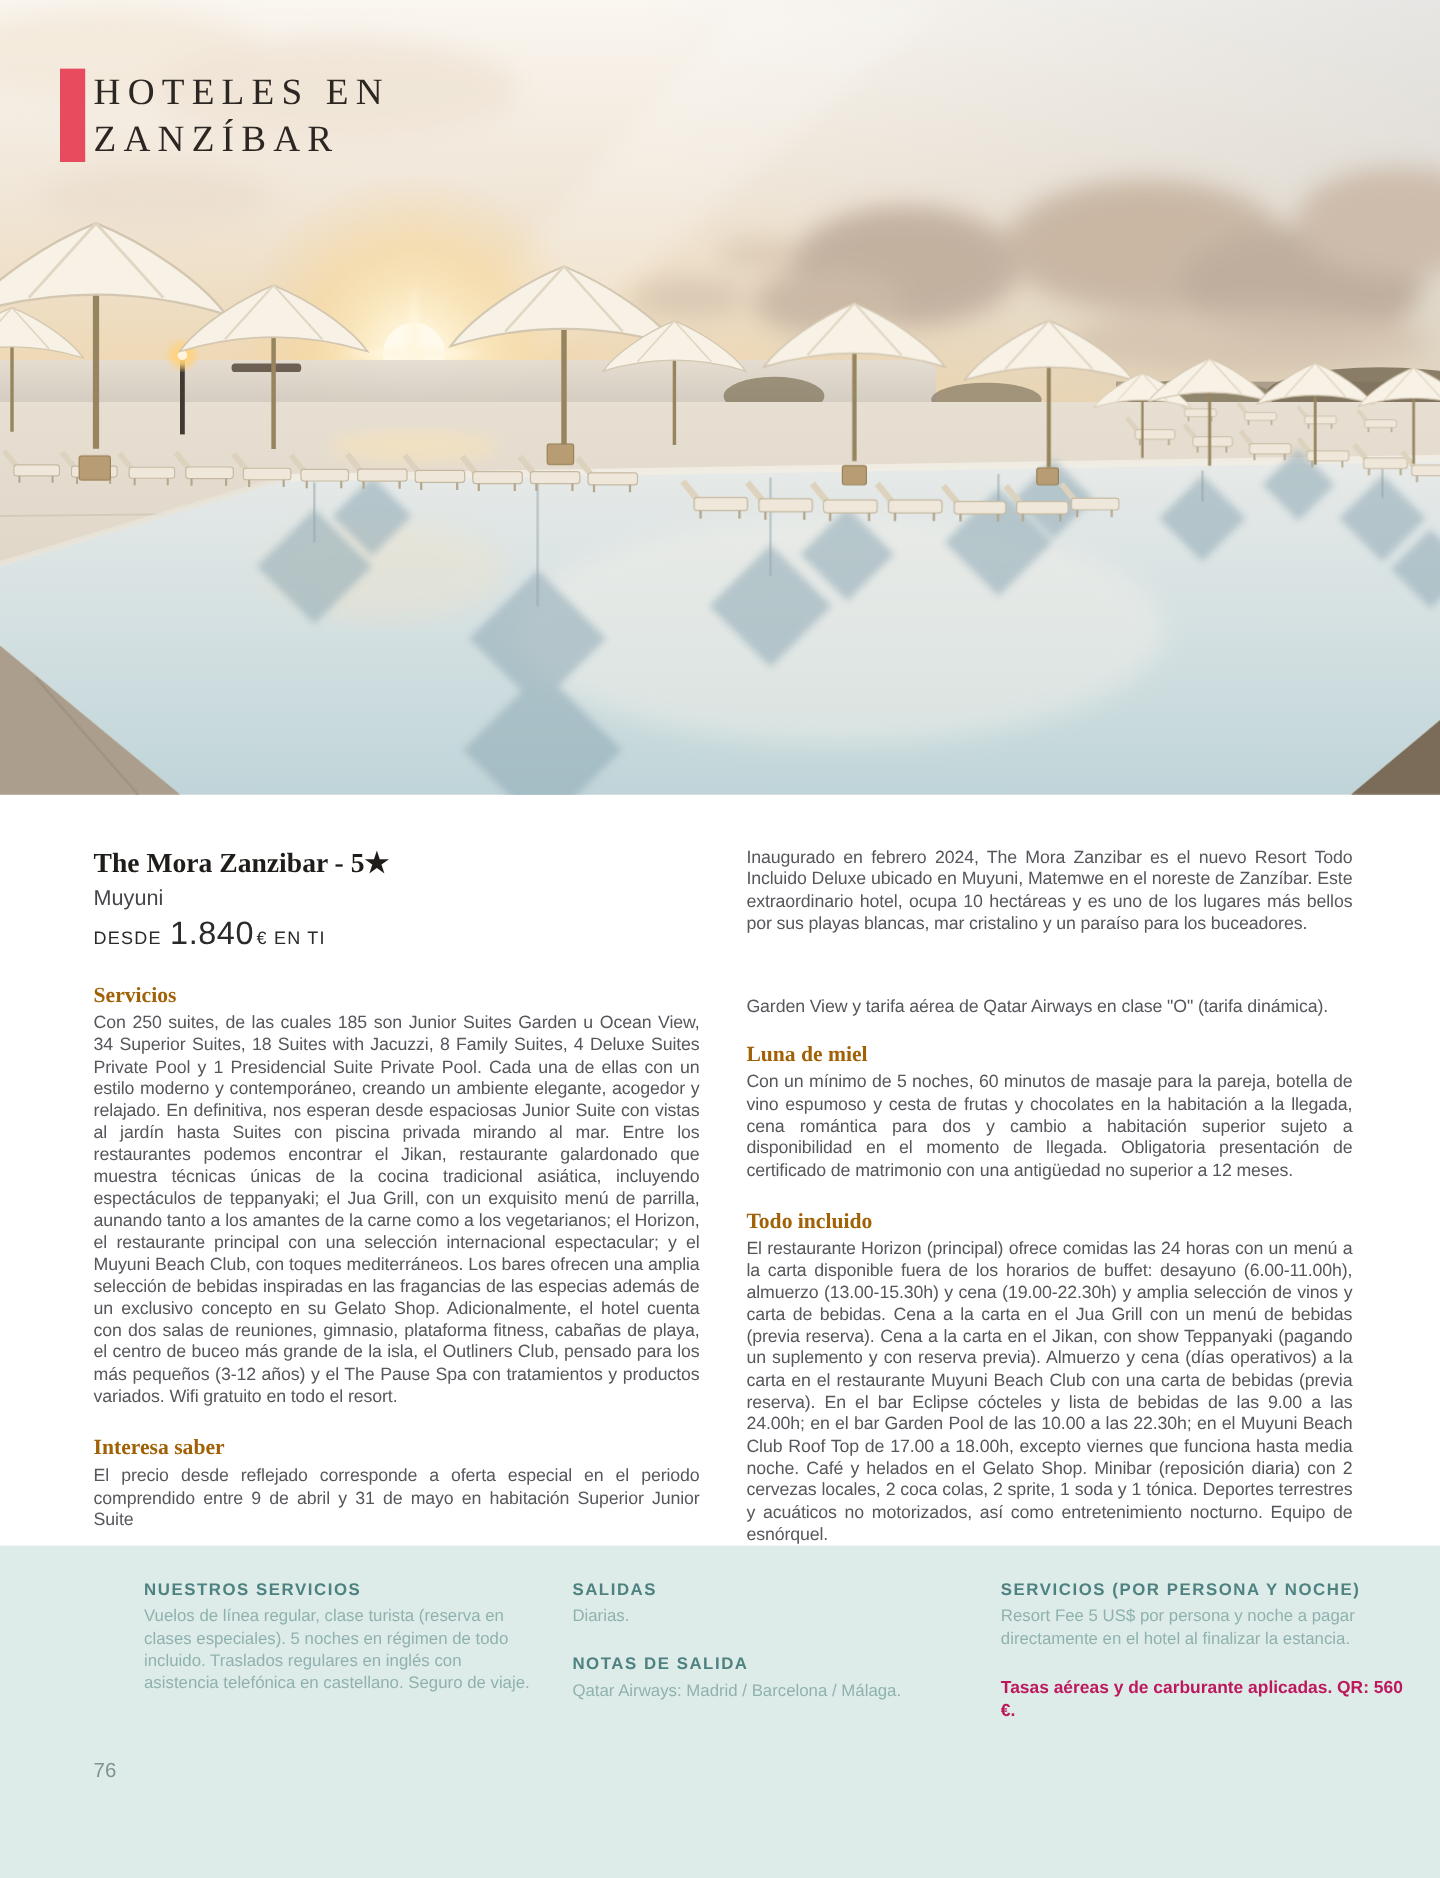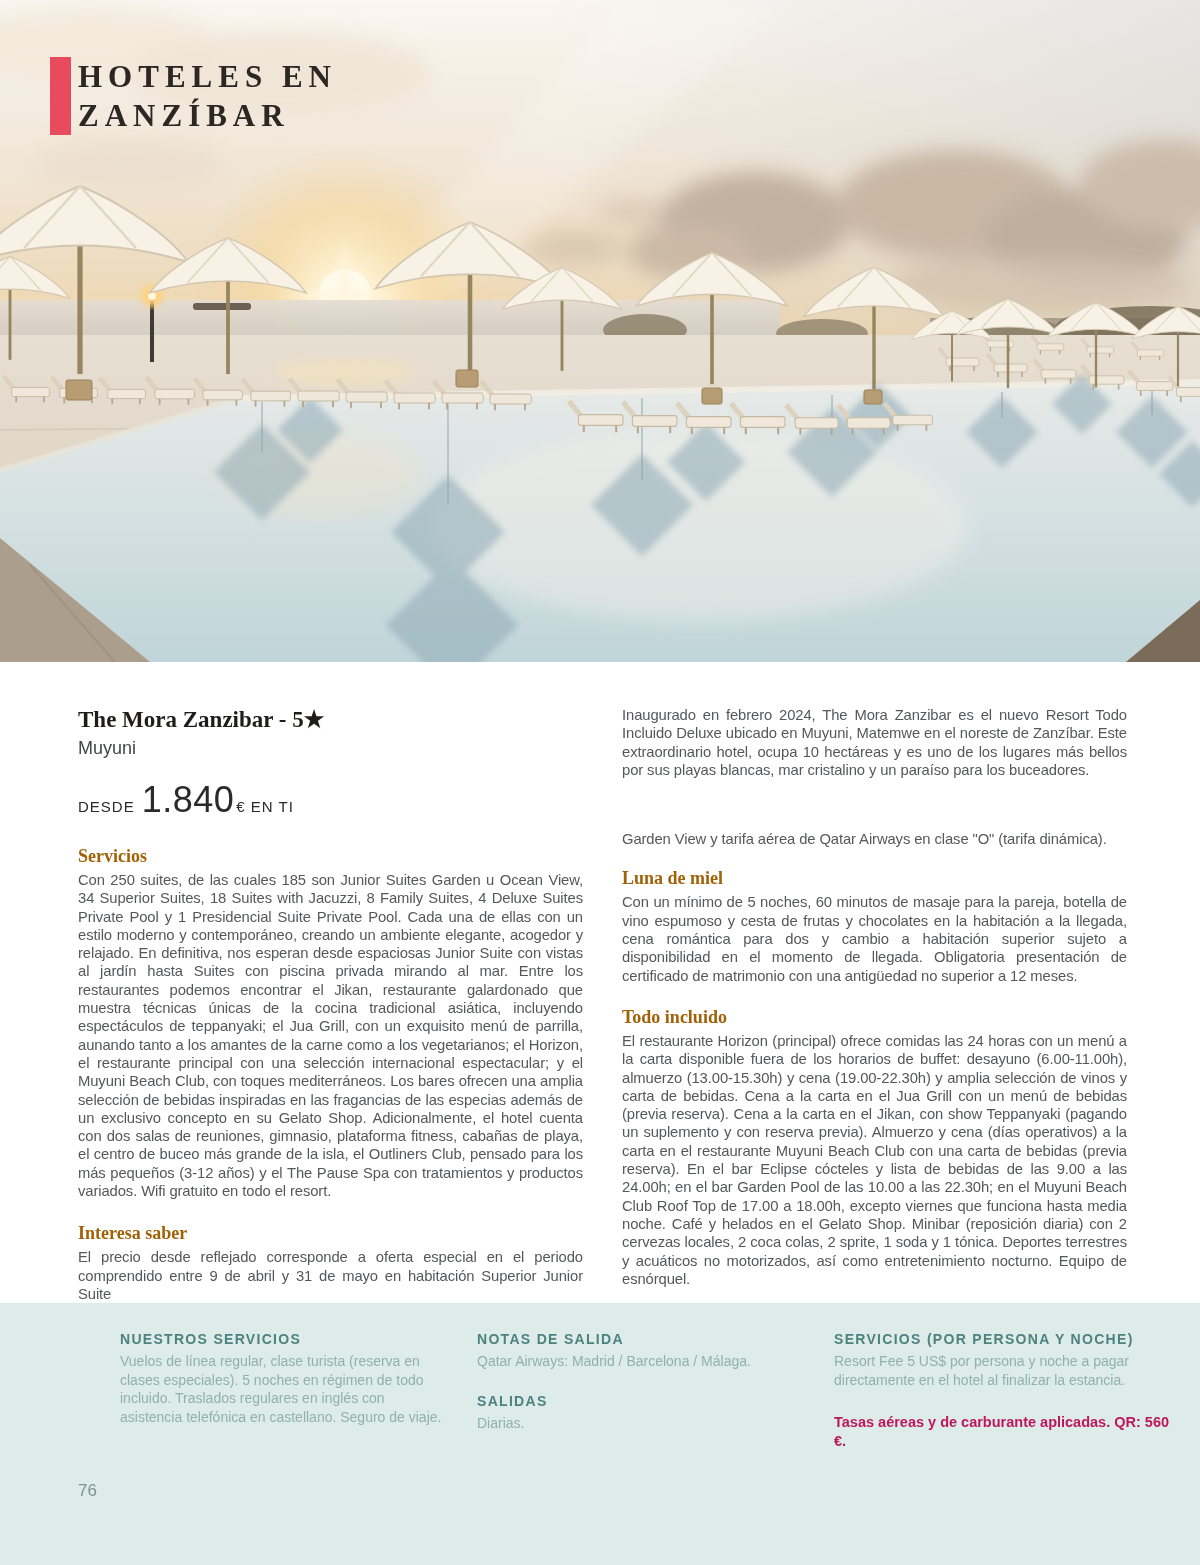--- a/index.html
+++ b/index.html
@@ -11,42 +11,42 @@
   }
   
   .hero{position:relative;height:662px;flex:none;}
   .hero svg{display:block;width:1200px;height:662px;}
   .masthead{position:absolute;top:57px;left:50px;display:flex;align-items:stretch;}
   .accent-bar{width:21px;background:#e94b5e;margin-right:7px;}
   .masthead h1{
     margin:0;padding:0;font-family:"Liberation Serif",serif;font-weight:400;
     font-size:31px;line-height:39px;letter-spacing:6px;color:#2d2724;
   }
-  .masthead h1 span{display:block;font-weight:bold;}
+  .masthead h1 span{display:block;}
   
   .main{
     flex:1 1 auto;display:grid;grid-template-columns:505px 505px;column-gap:39px;
     padding:44px 73px 0 78px;box-sizing:border-box;
   }
   .body{
     margin:0;font-size:14.8px;line-height:18.3px;letter-spacing:-0.1px;
     text-align:justify;color:#56575c;
   }
   .hotel-name{
     margin:0;font-family:"Liberation Serif",serif;font-weight:700;
     font-size:23px;line-height:28px;color:#1f1c1a;
   }
   .location{font-size:18px;line-height:24px;color:#45464a;margin-top:2px;}
   .duration{
     font-size:33px;line-height:36px;font-weight:700;color:#1f1c1a;
     margin-top:22px;letter-spacing:0.5px;
   }
   .price-line{margin-top:3px;color:#2a2a2c;display:flex;align-items:baseline;}
   .price-prefix,.price-suffix{font-size:15px;letter-spacing:1px;}
-  .price-amount{font-size:36px;letter-spacing:0.5px;margin:16px 2px 0 7px;}
+  .price-amount{font-size:27px;letter-spacing:0.5px;margin:0 2px 0 7px;}
   .red-head{
     margin:0;font-family:"Liberation Serif",serif;font-weight:700;
     font-size:18px;line-height:22px;color:#a16207;
   }
   .sec{margin-top:22px;}
   .sec .red-head{margin-bottom:4px;}
   .continuation{margin-top:51px;}
   .rc-sec1{margin-top:19px;}
   .rc-sec2{margin-top:21px;}
   
@@ -314,26 +314,26 @@
 
     <div class="f-col">
       <div class="f-block">
         <h4 class="f-head">NUESTROS SERVICIOS</h4>
         <p class="f-body">Vuelos de línea regular, clase turista (reserva en clases especiales). 5 noches en régimen de todo incluido. Traslados regulares en inglés con asistencia telefónica en castellano. Seguro de viaje.</p>
       </div>
     </div>
 
     <div class="f-col">
       <div class="f-block">
+        <h4 class="f-head">SALIDAS</h4>
+        <p class="f-body">Diarias.</p>
+      </div>
+      <div class="f-block">
         <h4 class="f-head">NOTAS DE SALIDA</h4>
         <p class="f-body">Qatar Airways: Madrid / Barcelona / Málaga.</p>
-      </div>
-      <div class="f-block">
-        <h4 class="f-head">SALIDAS</h4>
-        <p class="f-body">Diarias.</p>
       </div>
     </div>
 
     <div class="f-col">
       <div class="f-block">
         <h4 class="f-head">SERVICIOS (POR PERSONA Y NOCHE)</h4>
         <p class="f-body">Resort Fee 5 US$ por persona y noche a pagar directamente en el hotel al finalizar la estancia.</p>
       </div>
       <p class="f-note">Tasas aéreas y de carburante aplicadas. QR: 560 €.</p>
     </div>

